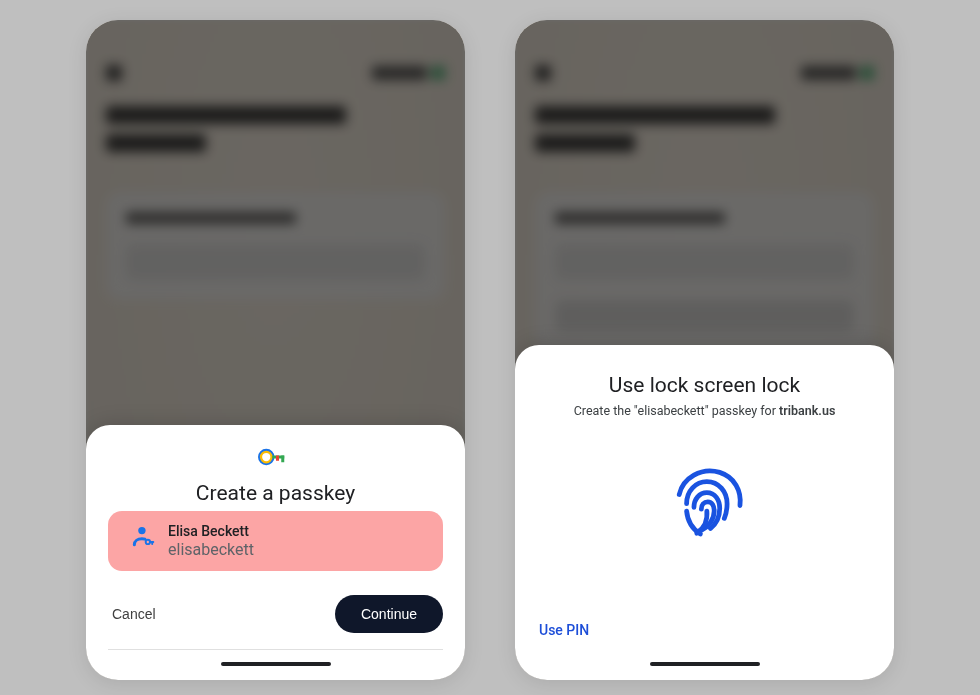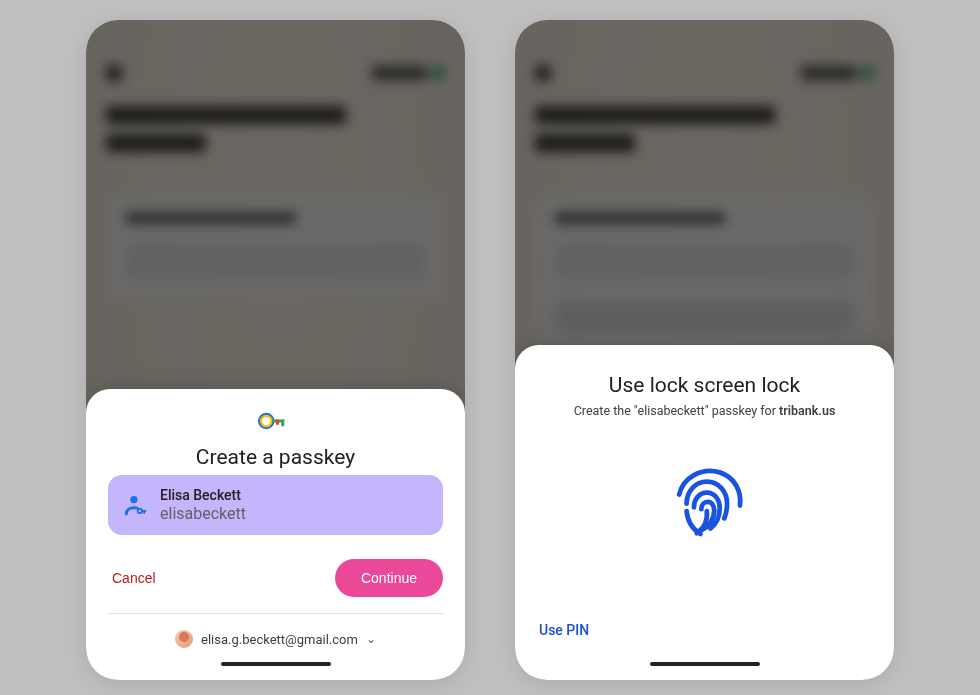--- a/index.html
+++ b/index.html
@@ -82,25 +82,25 @@
       margin-bottom: 6px;
     }
     .sheet-sub {
       text-align: center;
       font-size: 12.5px;
       color: #3c4043;
       margin-bottom: 18px;
     }
     .sheet-sub b { font-weight: 600; }
     .account-card {
-      background: #c4b5fd;
+      background: #fca5a5;
       border-radius: 14px;
-      padding: 12px 14px;
-      display: flex;
-      align-items: center;
+      padding: 12px 22px;
+      display: flex;
+      align-items: flex-start;
       gap: 12px;
       margin-bottom: 24px;
     }
     .account-icon svg { display:block; }
     .account-name {
       font-size: 14px;
       color: #202124;
       font-weight: 500;
       line-height: 1.2;
     }
@@ -109,30 +109,30 @@
       color: #5f6368;
       line-height: 1.2;
     }
     .button-row {
       display: flex;
       justify-content: space-between;
       align-items: center;
       margin-bottom: 16px;
     }
     .btn-cancel {
-      color: #b91c1c;
+      color: #404040;
       font-size: 14px;
       font-weight: 500;
       background: none;
       border: none;
       cursor: pointer;
       padding: 8px 4px;
     }
     .btn-continue {
-      background: #ec4899;
+      background: #0f172a;
       color: #fff;
       border: none;
       border-radius: 22px;
       padding: 11px 26px;
       font-size: 14px;
       font-weight: 500;
       cursor: pointer;
     }
     .divider {
       border: none;
@@ -242,25 +242,20 @@
       </div>
     </div>
 
     <div class="button-row">
       <button class="btn-cancel">Cancel</button>
       <button class="btn-continue">Continue</button>
     </div>
 
     <hr class="divider">
 
-    <div class="email-row">
-      <span class="avatar"></span>
-      <span>elisa.g.beckett@gmail.com</span>
-      <span class="chevron">⌄</span>
-    </div>
 
     <div class="home-indicator"></div>
   </div>
 </div>
 
 <div class="phone">
   <div class="phone-bg"></div>
   <div class="blur-content">
     <div class="blur-row1">
       <div class="blur-dot"></div>

